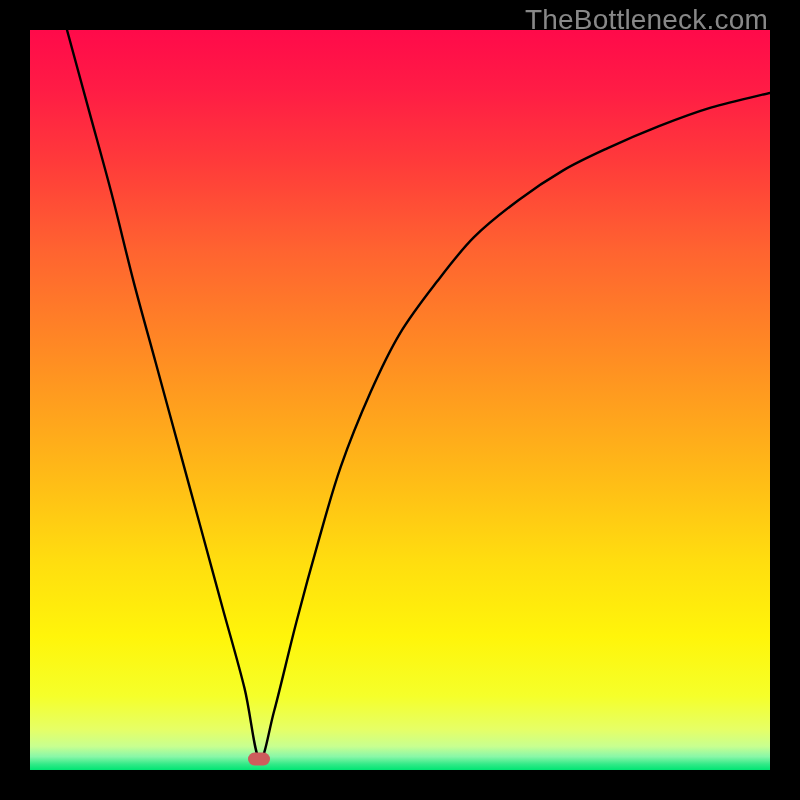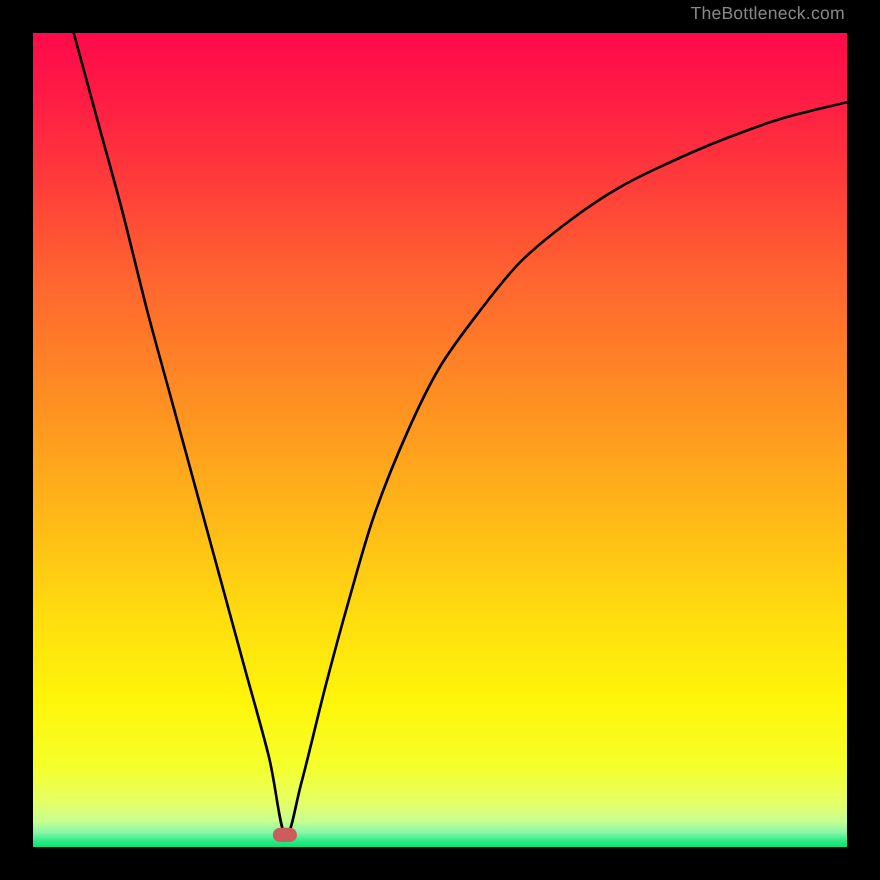--- a/index.html
+++ b/index.html
@@ -24,21 +24,21 @@
     left: 0;
     top: 0;
     width: 740px;
     height: 740px;
   }
   .watermark {
     position: absolute;
     top: 4px;
     right: 32px;
     color: #888;
-    font-size: 16px;
+    font-size: 28px;
     font-weight: 500;
     letter-spacing: 0.2px;
     user-select: none;
   }
   .marker {
     position: absolute;
     width: 22px;
     height: 13px;
     background: #cd5c5c;
     border-radius: 7px;

